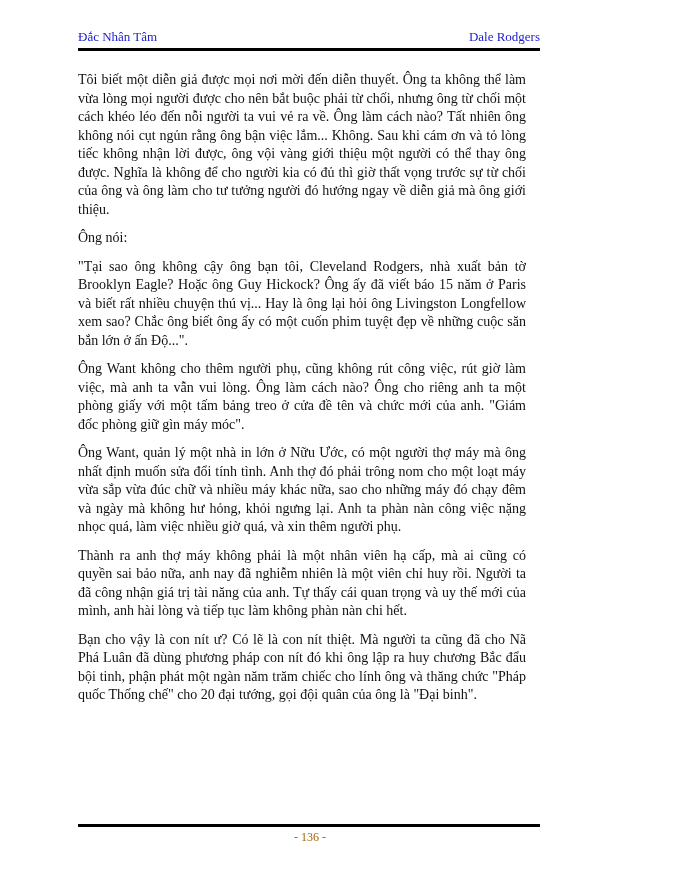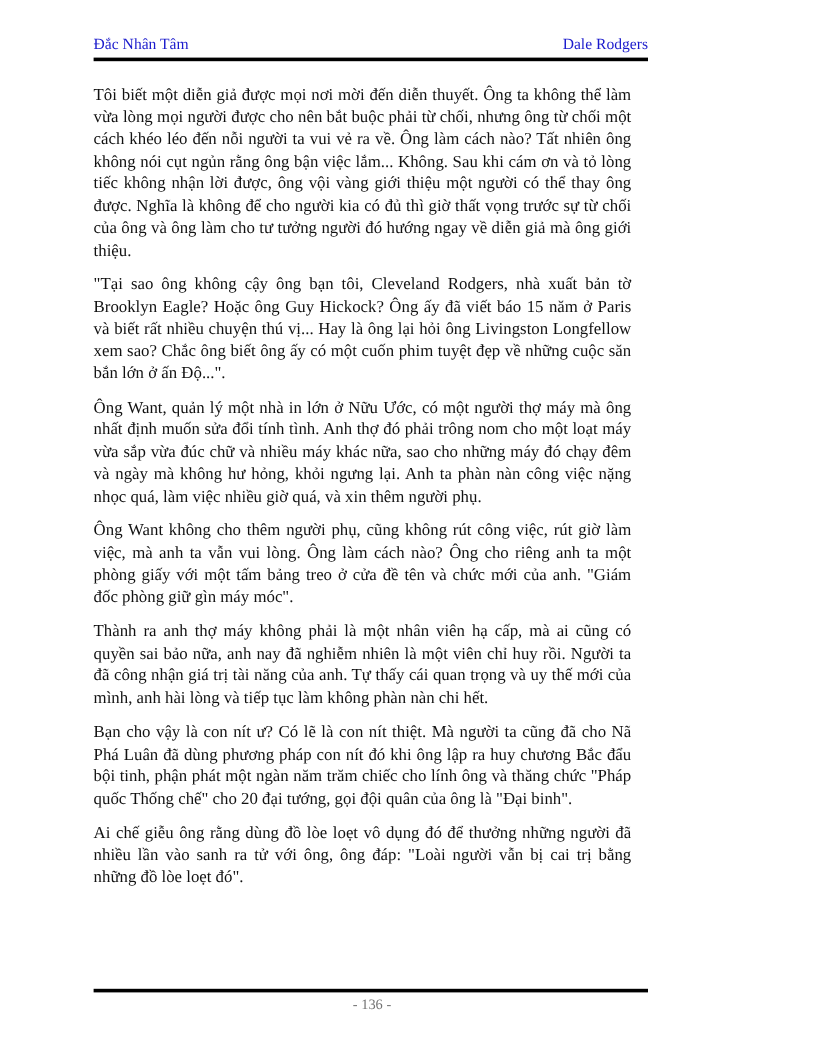--- a/index.html
+++ b/index.html
@@ -57,43 +57,43 @@
     height: 3px;
     background: #000000;
   }
   .footer {
     position: absolute;
     left: 0;
     right: 0;
     top: 830px;
     text-align: center;
     font-size: 12px;
-    color: #737373;
+    color: #a16207;
   }
 </style>
 </head>
 <body>
 
 <div class="page">
 
   <div class="header">
     <span>Đắc Nhân Tâm</span>
     <span>Dale Rodgers</span>
   </div>
 
   <div class="header-rule"></div>
 
   <div class="content">
       <p class="para">Tôi biết một diễn giả được mọi nơi mời đến diễn thuyết. Ông ta không thể làm vừa lòng mọi người được cho nên bắt buộc phải từ chối, nhưng ông từ chối một cách khéo léo đến nỗi người ta vui vẻ ra về. Ông làm cách nào? Tất nhiên ông không nói cụt ngủn rằng ông bận việc lắm... Không. Sau khi cám ơn và tỏ lòng tiếc không nhận lời được, ông vội vàng giới thiệu một người có thể thay ông được. Nghĩa là không để cho người kia có đủ thì giờ thất vọng trước sự từ chối của ông và ông làm cho tư tưởng người đó hướng ngay về diễn giả mà ông giới thiệu.</p>
+      <p class="para">Ông nói:</p>
       <p class="para">"Tại sao ông không cậy ông bạn tôi, Cleveland Rodgers, nhà xuất bản tờ Brooklyn Eagle? Hoặc ông Guy Hickock? Ông ấy đã viết báo 15 năm ở Paris và biết rất nhiều chuyện thú vị... Hay là ông lại hỏi ông Livingston Longfellow xem sao? Chắc ông biết ông ấy có một cuốn phim tuyệt đẹp về những cuộc săn bắn lớn ở ấn Độ...".</p>
+      <p class="para">Ông Want không cho thêm người phụ, cũng không rút công việc, rút giờ làm việc, mà anh ta vẫn vui lòng. Ông làm cách nào? Ông cho riêng anh ta một phòng giấy với một tấm bảng treo ở cửa đề tên và chức mới của anh. "Giám đốc phòng giữ gìn máy móc".</p>
       <p class="para">Ông Want, quản lý một nhà in lớn ở Nữu Ước, có một người thợ máy mà ông nhất định muốn sửa đổi tính tình. Anh thợ đó phải trông nom cho một loạt máy vừa sắp vừa đúc chữ và nhiều máy khác nữa, sao cho những máy đó chạy đêm và ngày mà không hư hỏng, khỏi ngưng lại. Anh ta phàn nàn công việc nặng nhọc quá, làm việc nhiều giờ quá, và xin thêm người phụ.</p>
-      <p class="para">Ông Want không cho thêm người phụ, cũng không rút công việc, rút giờ làm việc, mà anh ta vẫn vui lòng. Ông làm cách nào? Ông cho riêng anh ta một phòng giấy với một tấm bảng treo ở cửa đề tên và chức mới của anh. "Giám đốc phòng giữ gìn máy móc".</p>
       <p class="para">Thành ra anh thợ máy không phải là một nhân viên hạ cấp, mà ai cũng có quyền sai bảo nữa, anh nay đã nghiễm nhiên là một viên chỉ huy rồi. Người ta đã công nhận giá trị tài năng của anh. Tự thấy cái quan trọng và uy thế mới của mình, anh hài lòng và tiếp tục làm không phàn nàn chi hết.</p>
       <p class="para">Bạn cho vậy là con nít ư? Có lẽ là con nít thiệt. Mà người ta cũng đã cho Nã Phá Luân đã dùng phương pháp con nít đó khi ông lập ra huy chương Bắc đẩu bội tinh, phận phát một ngàn năm trăm chiếc cho lính ông và thăng chức "Pháp quốc Thống chế" cho 20 đại tướng, gọi đội quân của ông là "Đại binh".</p>
-      <p class="para">Ai chế giễu ông rằng dùng đồ lòe loẹt vô dụng đó để thưởng những người đã nhiều lần vào sanh ra tử với ông, ông đáp: "Loài người vẫn bị cai trị bằng những đồ lòe loẹt đó".</p>
     </div>
 
   <div class="footer-rule"></div>
 
   <div class="footer">
     <span>- 136 -</span>
   </div>
 
 </div>
 

